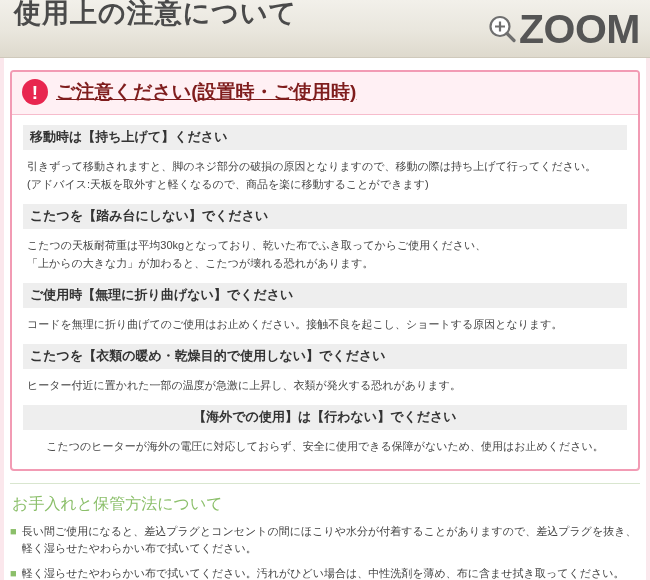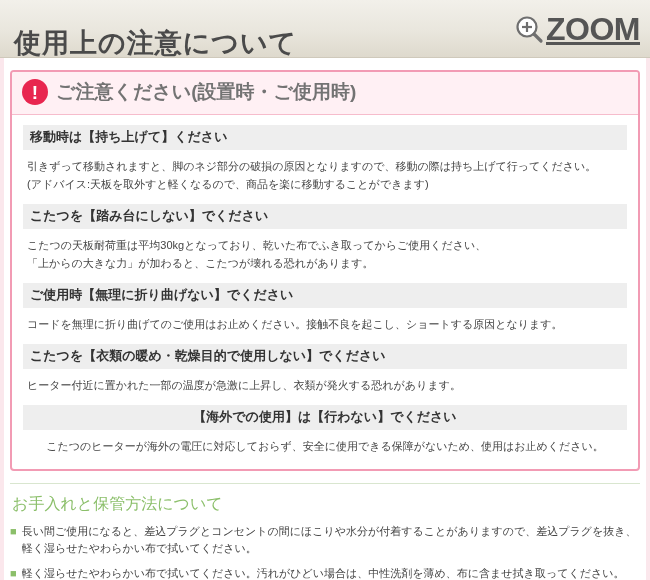--- a/index.html
+++ b/index.html
@@ -22,21 +22,21 @@
     background: #ffffff;
   }
 
   
   .header {
     position: relative;
     height: 58px;
     background: linear-gradient(to bottom, #f2f0ea 0%, #e9e6dd 55%, #ded9cd 100%);
     border-bottom: 1px solid #cfc9bb;
     display: flex;
-    align-items: flex-end;
+    align-items: flex-start;
     padding: 0 14px;
     box-sizing: border-box;
   }
   .header-title {
     font-size: 27px;
     font-weight: bold;
     color: #4a4a4a;
     letter-spacing: 1px;
     line-height: 1;
     white-space: nowrap;
@@ -50,26 +50,25 @@
     align-items: center;
   }
   .logo-mark {
     position: relative;
     width: 30px;
     height: 30px;
     margin-right: 2px;
   }
   .logo-mark svg { display: block; }
   .logo-text {
-    font-size: 32px;
+    font-size: 41px;
     font-weight: bold;
     color: #555555;
     letter-spacing: -0.5px;
     line-height: 1;
-    text-decoration: underline;
   }
 
   
   .caution-wrap {
     margin: 12px 10px 0 10px;
     border: 2px solid #f29bb4;
     border-radius: 4px;
     background: #ffffff;
     overflow: hidden;
   }
@@ -91,22 +90,23 @@
     display: flex;
     align-items: center;
     justify-content: center;
     margin-right: 8px;
     flex: 0 0 auto;
     line-height: 1;
   }
   .caution-title {
     font-size: 19px;
     font-weight: bold;
-    color: #737373;
+    color: #7f1d1d;
     line-height: 1.1;
+    text-decoration: underline;
   }
   .caution-body {
     padding: 10px 11px 14px 11px;
   }
   .item {
     margin-bottom: 11px;
   }
   .item:last-child { margin-bottom: 0; text-align: center; }
   .item-head {
     background: #eeeeee;

